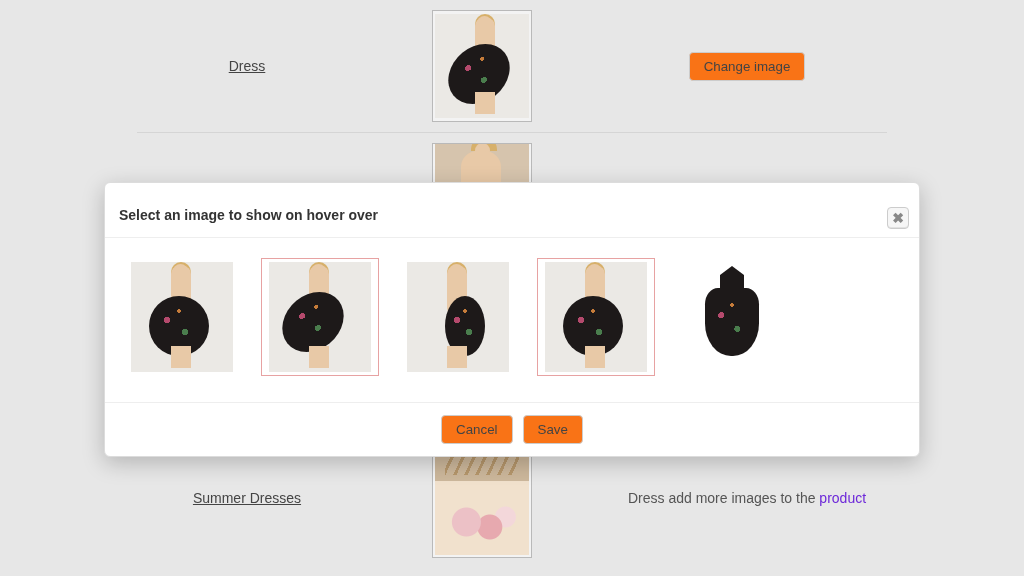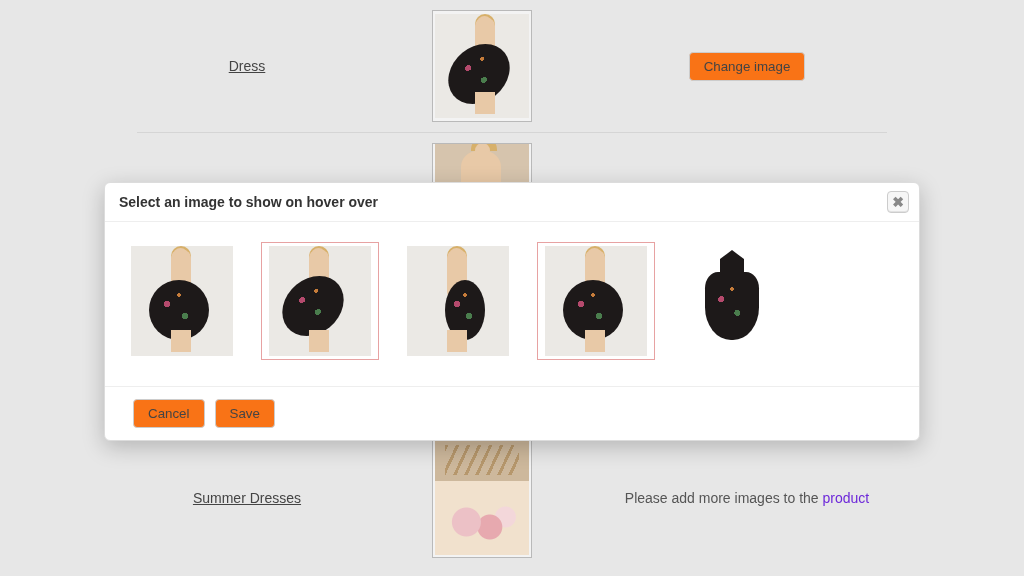--- a/index.html
+++ b/index.html
@@ -127,22 +127,22 @@
   .overlay-dialog {
     position: absolute;
     left: 104px; right: 104px;
     top: 182px;
     background:#fff;
     border:1px solid #dcdcdc;
     border-radius:6px;
     box-shadow: 0 6px 22px rgba(0,0,0,0.22);
   }
   .dialog-header{
-    display:flex; align-items:center; justify-content:space-between;
-    padding:8px 10px 8px 14px;
+    display:flex; align-items:flex-start; justify-content:space-between;
+    padding:24px 10px 8px 14px;
     border-bottom:1px solid #eee;
   }
   .dialog-title{ font-weight:600; color:#333; }
   .close-btn{
     width:20px; height:20px; border:1px solid #ccc; border-radius:4px;
     background:#f6f6f6; color:#888; font-weight:bold;
     display:flex; align-items:center; justify-content:center;
     cursor:pointer; box-shadow: inset 0 -1px 0 #e2e2e2;
   }
 
@@ -156,21 +156,21 @@
     display:flex; align-items:center; justify-content:center;
     cursor:pointer;
     box-sizing: border-box;
   }
   .option .dress-box{ width:102px; height:110px; }
   .option.bordered{ border:1px solid #e7a2a2; }
 
   .dialog-footer{
     border-top:1px solid #eee;
     padding: 12px 28px;
-    display:flex; justify-content:flex-start; gap:10px;
+    display:flex; justify-content:center; gap:10px;
   }
 
   .muted{ color:#555;}
 </style>
 </head>
 <body>
 
 <div class="bg-table">
 
   <div class="bg-row">
@@ -213,21 +213,21 @@
     <div class="bg-cell-left">
       <a class="bg-link" href="#">Summer Dresses</a>
     </div>
     <div class="bg-cell-mid">
       <div class="thumb-frame tall">
         <div class="summer-box"></div>
       </div>
     </div>
     <div class="bg-cell-right">
       <span class="muted">
-        <span>Please add more images to the </span><a href="#" class="bg-link blue" style="text-decoration:none;">product</a>
+        <span>Dress add more images to the </span><a href="#" class="bg-link blue" style="text-decoration:none;">product</a>
       </span>
     </div>
   </div>
 
 </div>
 
 <div class="overlay-dialog">
   <div class="dialog-header">
     <div class="dialog-title">Select an image to show on hover over</div>
     <div class="close-btn">✖</div>

